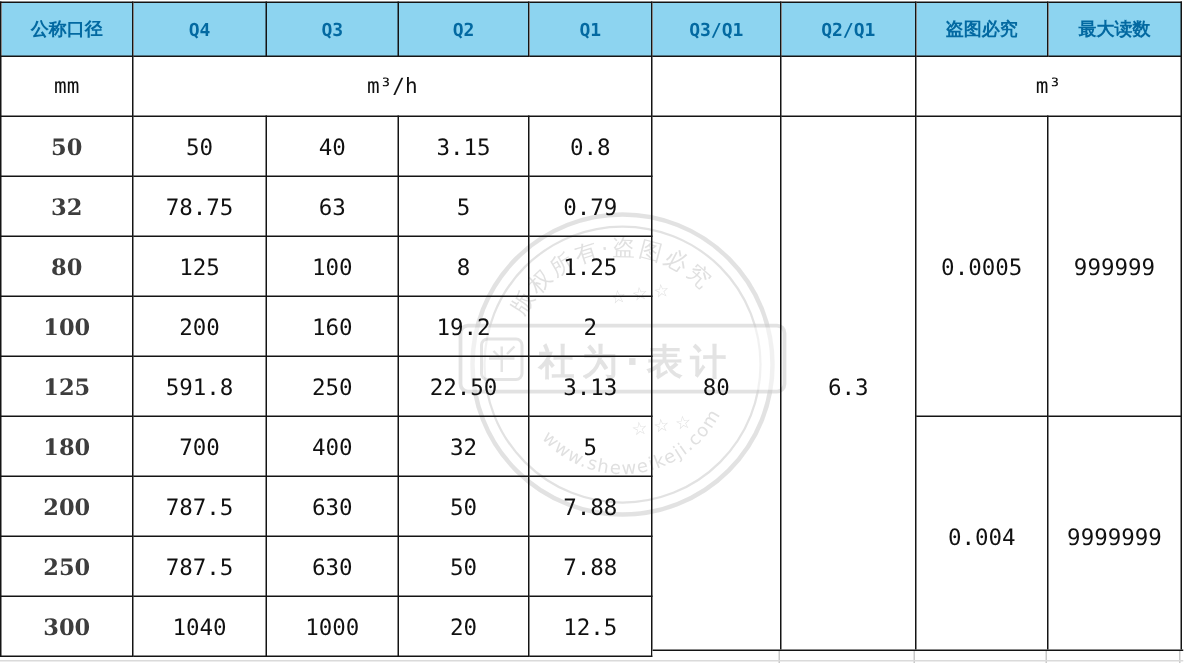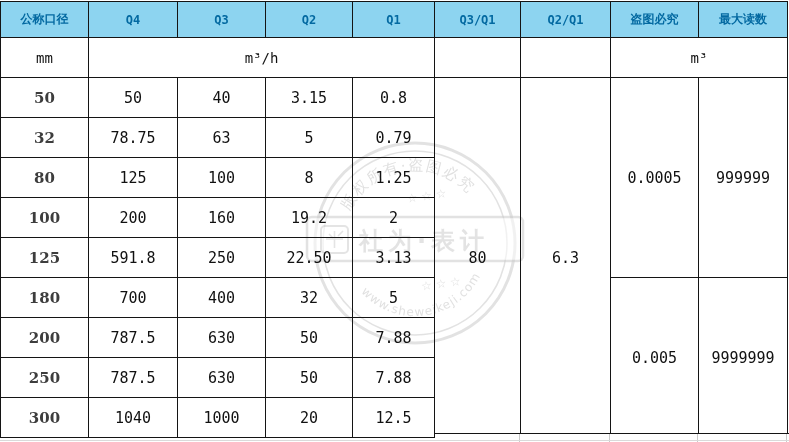--- a/index.html
+++ b/index.html
@@ -136,21 +136,21 @@
       <td>250</td>
       <td>22.50</td>
       <td>3.13</td>
     </tr>
     <tr>
       <td class="dn">180</td>
       <td>700</td>
       <td>400</td>
       <td>32</td>
       <td>5</td>
-      <td rowspan="4">0.005</td>
+      <td rowspan="4">0.004</td>
       <td rowspan="4">9999999</td>
     </tr>
     <tr>
       <td class="dn">200</td>
       <td>787.5</td>
       <td>630</td>
       <td>50</td>
       <td>7.88</td>
     </tr>
     <tr>

